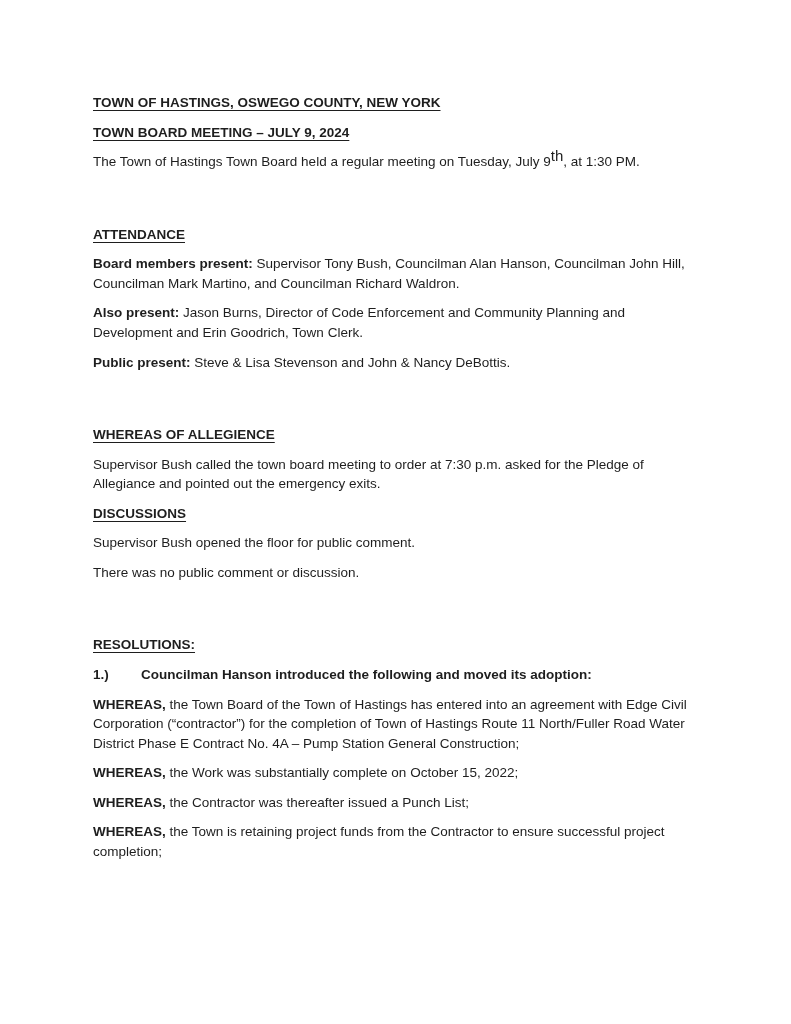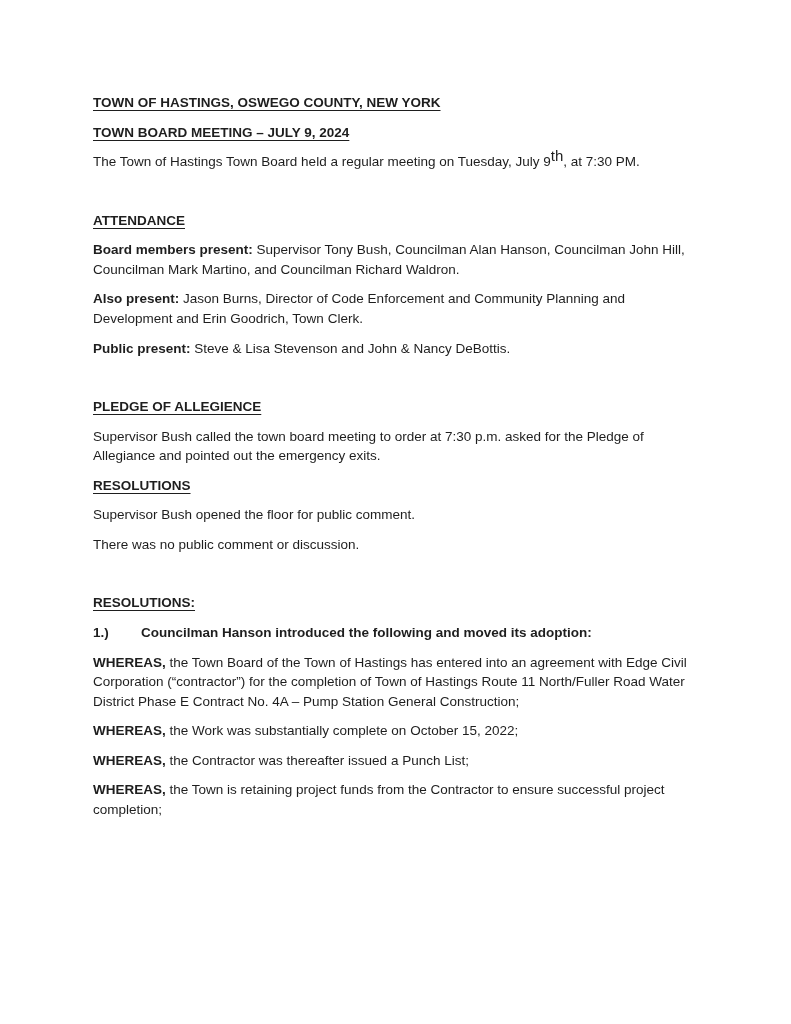--- a/index.html
+++ b/index.html
@@ -24,21 +24,21 @@
     margin: 0 0 10px 0;
   }
   .heading {
     font-weight: bold;
     text-decoration: underline;
     text-underline-offset: 3px;
     text-decoration-thickness: 1.2px;
     margin: 0 0 10px 0;
   }
   .section-gap {
-    margin-top: 39px;
+    margin-top: 53px;
   }
   .bold { font-weight: bold; margin-top: 9px; }
   .numbered {
     font-weight: bold;
     margin: 0 0 10px 0;
   }
   .num {
     display: inline-block;
     width: 48px;
   }
@@ -50,35 +50,35 @@
 </style>
 </head>
 <body>
 
 <div class="page">
 
   <div class="heading">TOWN OF HASTINGS, OSWEGO COUNTY, NEW YORK</div>
 
   <div class="heading">TOWN BOARD MEETING – JULY 9, 2024</div>
 
-  <p class="para"><span>The Town of Hastings Town Board held a regular meeting on Tuesday, July 9</span><sup>th</sup><span>, at 7:30 PM.</span></p>
+  <p class="para"><span>The Town of Hastings Town Board held a regular meeting on Tuesday, July 9</span><sup>th</sup><span>, at 1:30 PM.</span></p>
 
   <div class="heading section-gap">ATTENDANCE</div>
 
   <p class="para"><span class="bold">Board members present:</span><span> Supervisor Tony Bush, Councilman Alan Hanson, Councilman John Hill, Councilman Mark Martino, and Councilman Richard Waldron.</span></p>
 
   <p class="para"><span class="bold">Also present:</span><span> Jason Burns, Director of Code Enforcement and Community Planning and Development and Erin Goodrich, Town Clerk.</span></p>
 
   <p class="para"><span class="bold">Public present:</span><span> Steve &amp; Lisa Stevenson and John &amp; Nancy DeBottis.</span></p>
 
-  <div class="heading section-gap">PLEDGE OF ALLEGIENCE</div>
+  <div class="heading section-gap">WHEREAS OF ALLEGIENCE</div>
 
   <p class="para">Supervisor Bush called the town board meeting to order at 7:30 p.m. asked for the Pledge of Allegiance and pointed out the emergency exits.</p>
 
-  <div class="heading">RESOLUTIONS</div>
+  <div class="heading">DISCUSSIONS</div>
 
   <p class="para">Supervisor Bush opened the floor for public comment.</p>
 
   <p class="para">There was no public comment or discussion.</p>
 
   <div class="heading section-gap">RESOLUTIONS:</div>
 
   <p class="numbered"><span class="num">1.)</span><span>Councilman Hanson introduced the following and moved its adoption:</span></p>
 
   <p class="para"><span class="bold">WHEREAS,</span><span> the Town Board of the Town of Hastings has entered into an agreement with Edge Civil Corporation (“contractor”) for the completion of Town of Hastings Route 11 North/Fuller Road Water District Phase E Contract No. 4A – Pump Station General Construction;</span></p>

